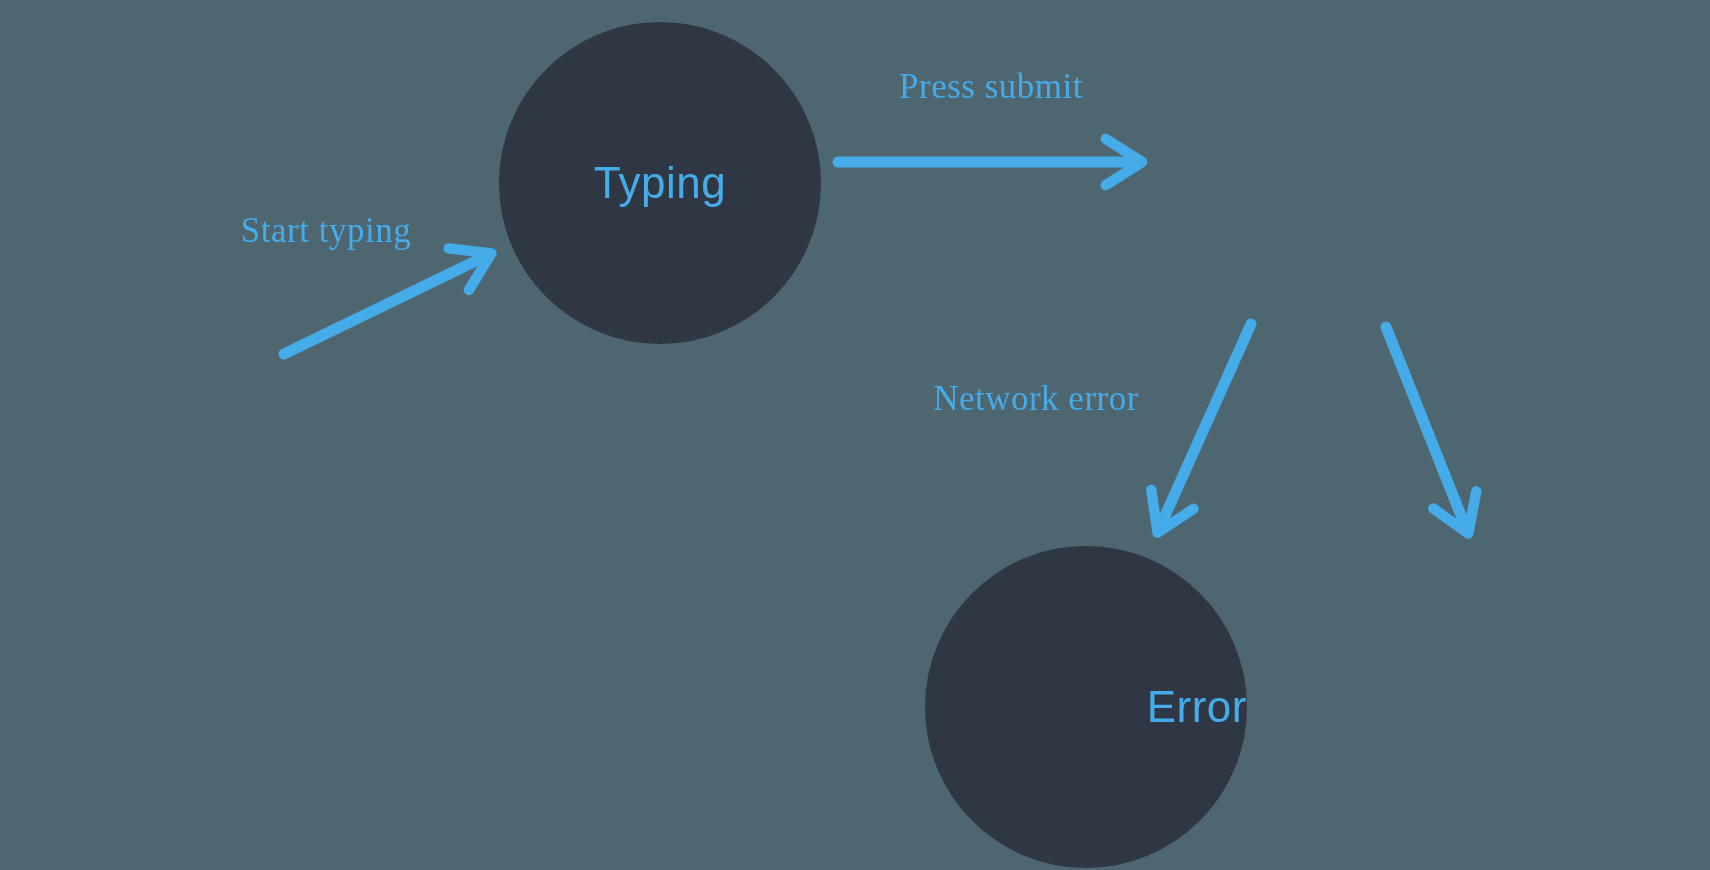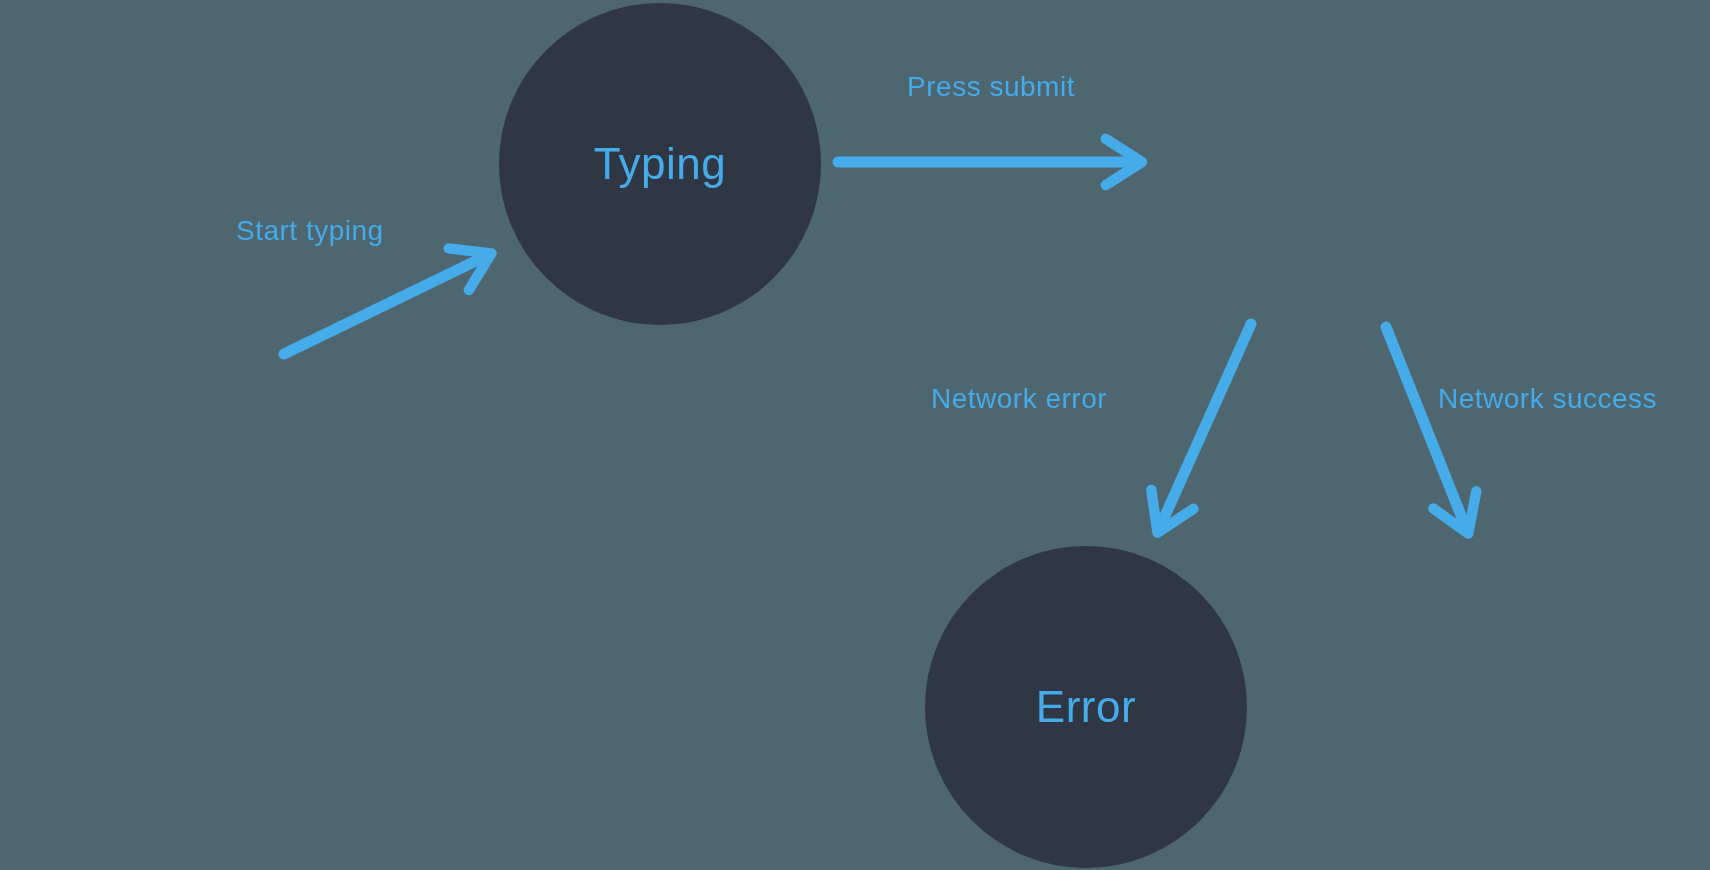--- a/index.html
+++ b/index.html
@@ -35,33 +35,34 @@
     align-items: center;
     justify-content: center;
   }
   .state-label {
     color: var(--accent);
     font-size: 44px;
     font-weight: 500;
     letter-spacing: 0.5px;
   }
   .node-empty      { left: 1px;    top: 340px; }
-  .node-typing     { left: 499px;  top: 3px;   }
+  .node-typing     { left: 499px;  top: 22px;   }
   .node-submitting { left: 1169px; top: 3px;   }
-  .node-error      { left: 925px;  top: 546px; }
+  .node-error      { left: 925px;  top: 546px; justify-content: flex-end; }
   .node-success    { left: 1384px; top: 545px; width: 318px; height: 318px; }
   .edge-label {
     position: absolute;
     color: var(--accent);
-    font-size: 28px;
+    font-size: 35px;
     font-weight: 500;
     line-height: 50px;
-    text-align: left;
+    text-align: center;
     letter-spacing: 0.5px;
     transform: translate(-50%, -50%);
+    font-family: Liberation Serif, serif;
   }
   .label-start-typing    { left: 326px;  top: 231px; width: 180px; }
   .label-press-submit    { left: 991px;  top: 87px;  white-space: nowrap; }
   .label-network-error   { left: 1036px; top: 399px; width: 210px; }
   .label-network-success { left: 1548px; top: 399px; width: 220px; }
 </style>
 </head>
 <body>
 
 <div class="canvas">
@@ -88,15 +89,14 @@
     <span class="state-label">Error</span>
   </div>
 
 
   <div class="edge-label label-start-typing">Start typing</div>
 
   <div class="edge-label label-press-submit">Press submit</div>
 
   <div class="edge-label label-network-error">Network error</div>
 
-  <div class="edge-label label-network-success">Network success</div>
 
 </div>
 
 </body></html>

